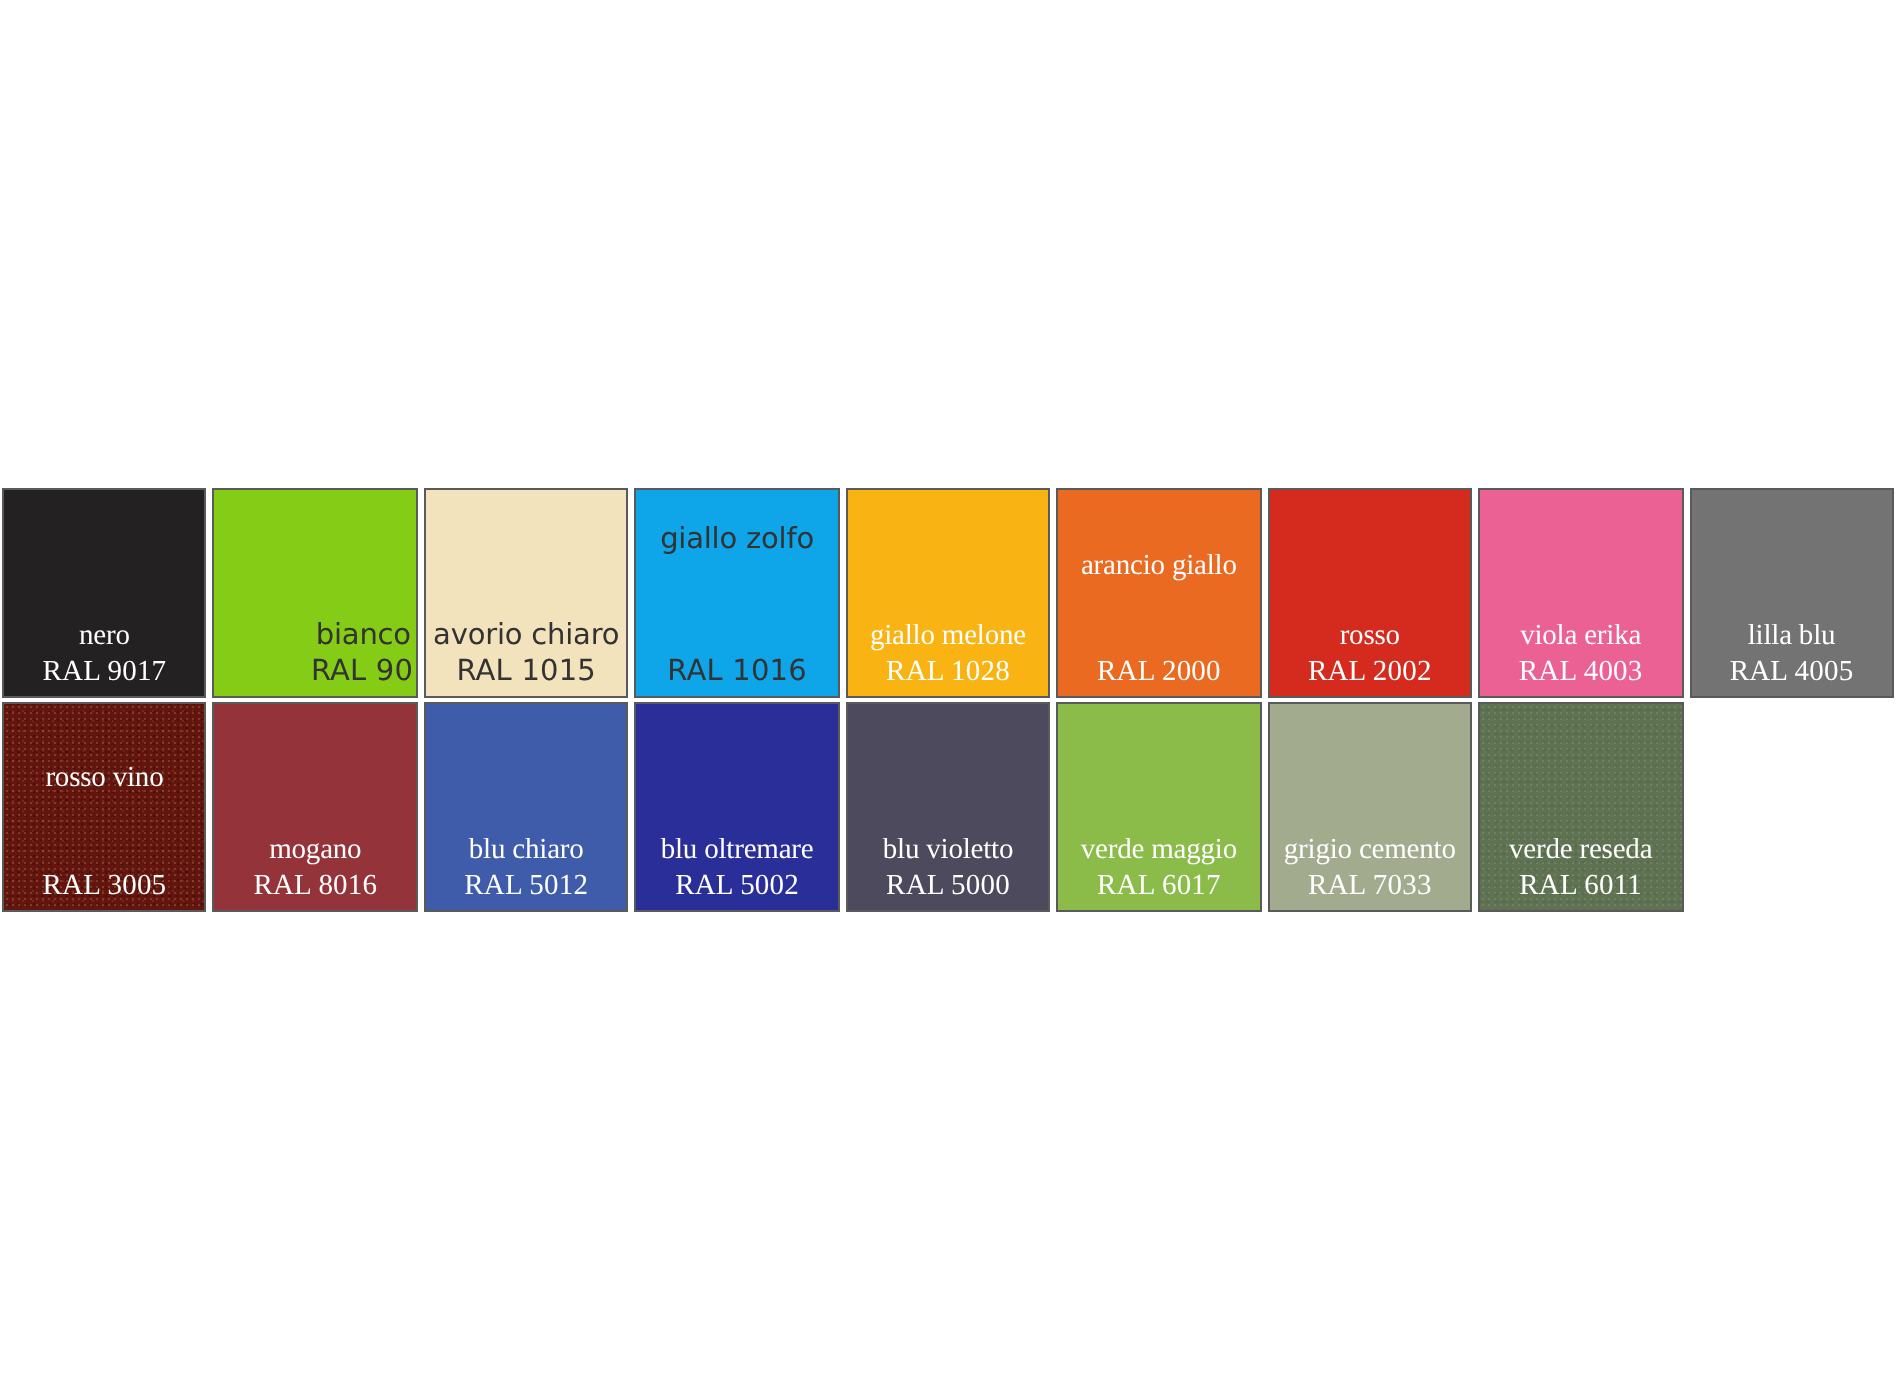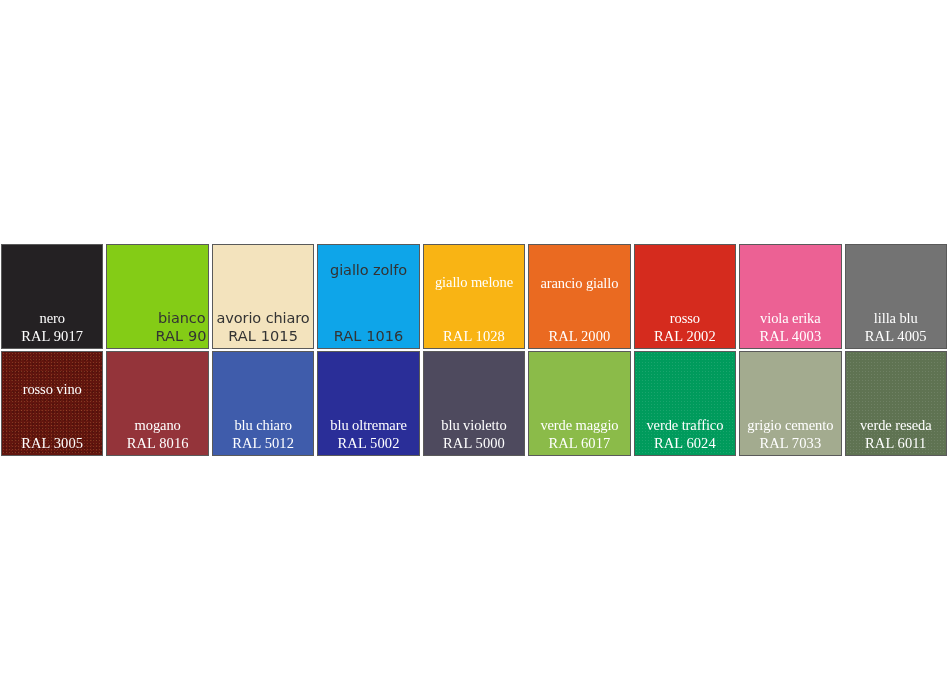--- a/index.html
+++ b/index.html
@@ -97,21 +97,21 @@
     <div class="swatch txt-dark" style="background: rgb(243, 227, 189);">
       <span class="noise"></span>
       <span class="label-name">avorio chiaro</span>
       <span class="label-code">RAL 1015</span>
     </div>
     <div class="swatch txt-dark" style="background: #0ea5e9; gap: 48px;">
       <span class="noise"></span>
       <span class="label-name">giallo zolfo</span>
       <span class="label-code">RAL 1016</span>
     </div>
-    <div class="swatch txt-light" style="background: rgb(249, 180, 20); gap: 36px;">
+    <div class="swatch txt-light" style="background: rgb(249, 180, 20);">
       <span class="noise"></span>
       <span class="label-name">giallo melone</span>
       <span class="label-code">RAL 1028</span>
     </div>
     <div class="swatch txt-light" style="background: rgb(234, 106, 33); gap: 35px;">
       <span class="noise"></span>
       <span class="label-name">arancio giallo</span>
       <span class="label-code">RAL 2000</span>
     </div>
     <div class="swatch txt-light" style="background: rgb(213, 43, 30);">
@@ -152,25 +152,20 @@
     <div class="swatch txt-light" style="background: rgb(78, 74, 94);">
       <span class="noise"></span>
       <span class="label-name">blu violetto</span>
       <span class="label-code">RAL 5000</span>
     </div>
     <div class="swatch txt-light" style="background: rgb(139, 187, 73);">
       <span class="noise"></span>
       <span class="label-name">verde maggio</span>
       <span class="label-code">RAL 6017</span>
     </div>
-    <div class="swatch txt-light textured" style="background: rgb(0, 155, 92);">
-      <span class="noise"></span>
-      <span class="label-name">verde traffico</span>
-      <span class="label-code">RAL 6024</span>
-    </div>
     <div class="swatch txt-light" style="background: rgb(163, 171, 143);">
       <span class="noise"></span>
       <span class="label-name">grigio cemento</span>
       <span class="label-code">RAL 7033</span>
     </div>
     <div class="swatch txt-light textured" style="background: rgb(95, 115, 82);">
       <span class="noise"></span>
       <span class="label-name">verde reseda</span>
       <span class="label-code">RAL 6011</span>
     </div>

